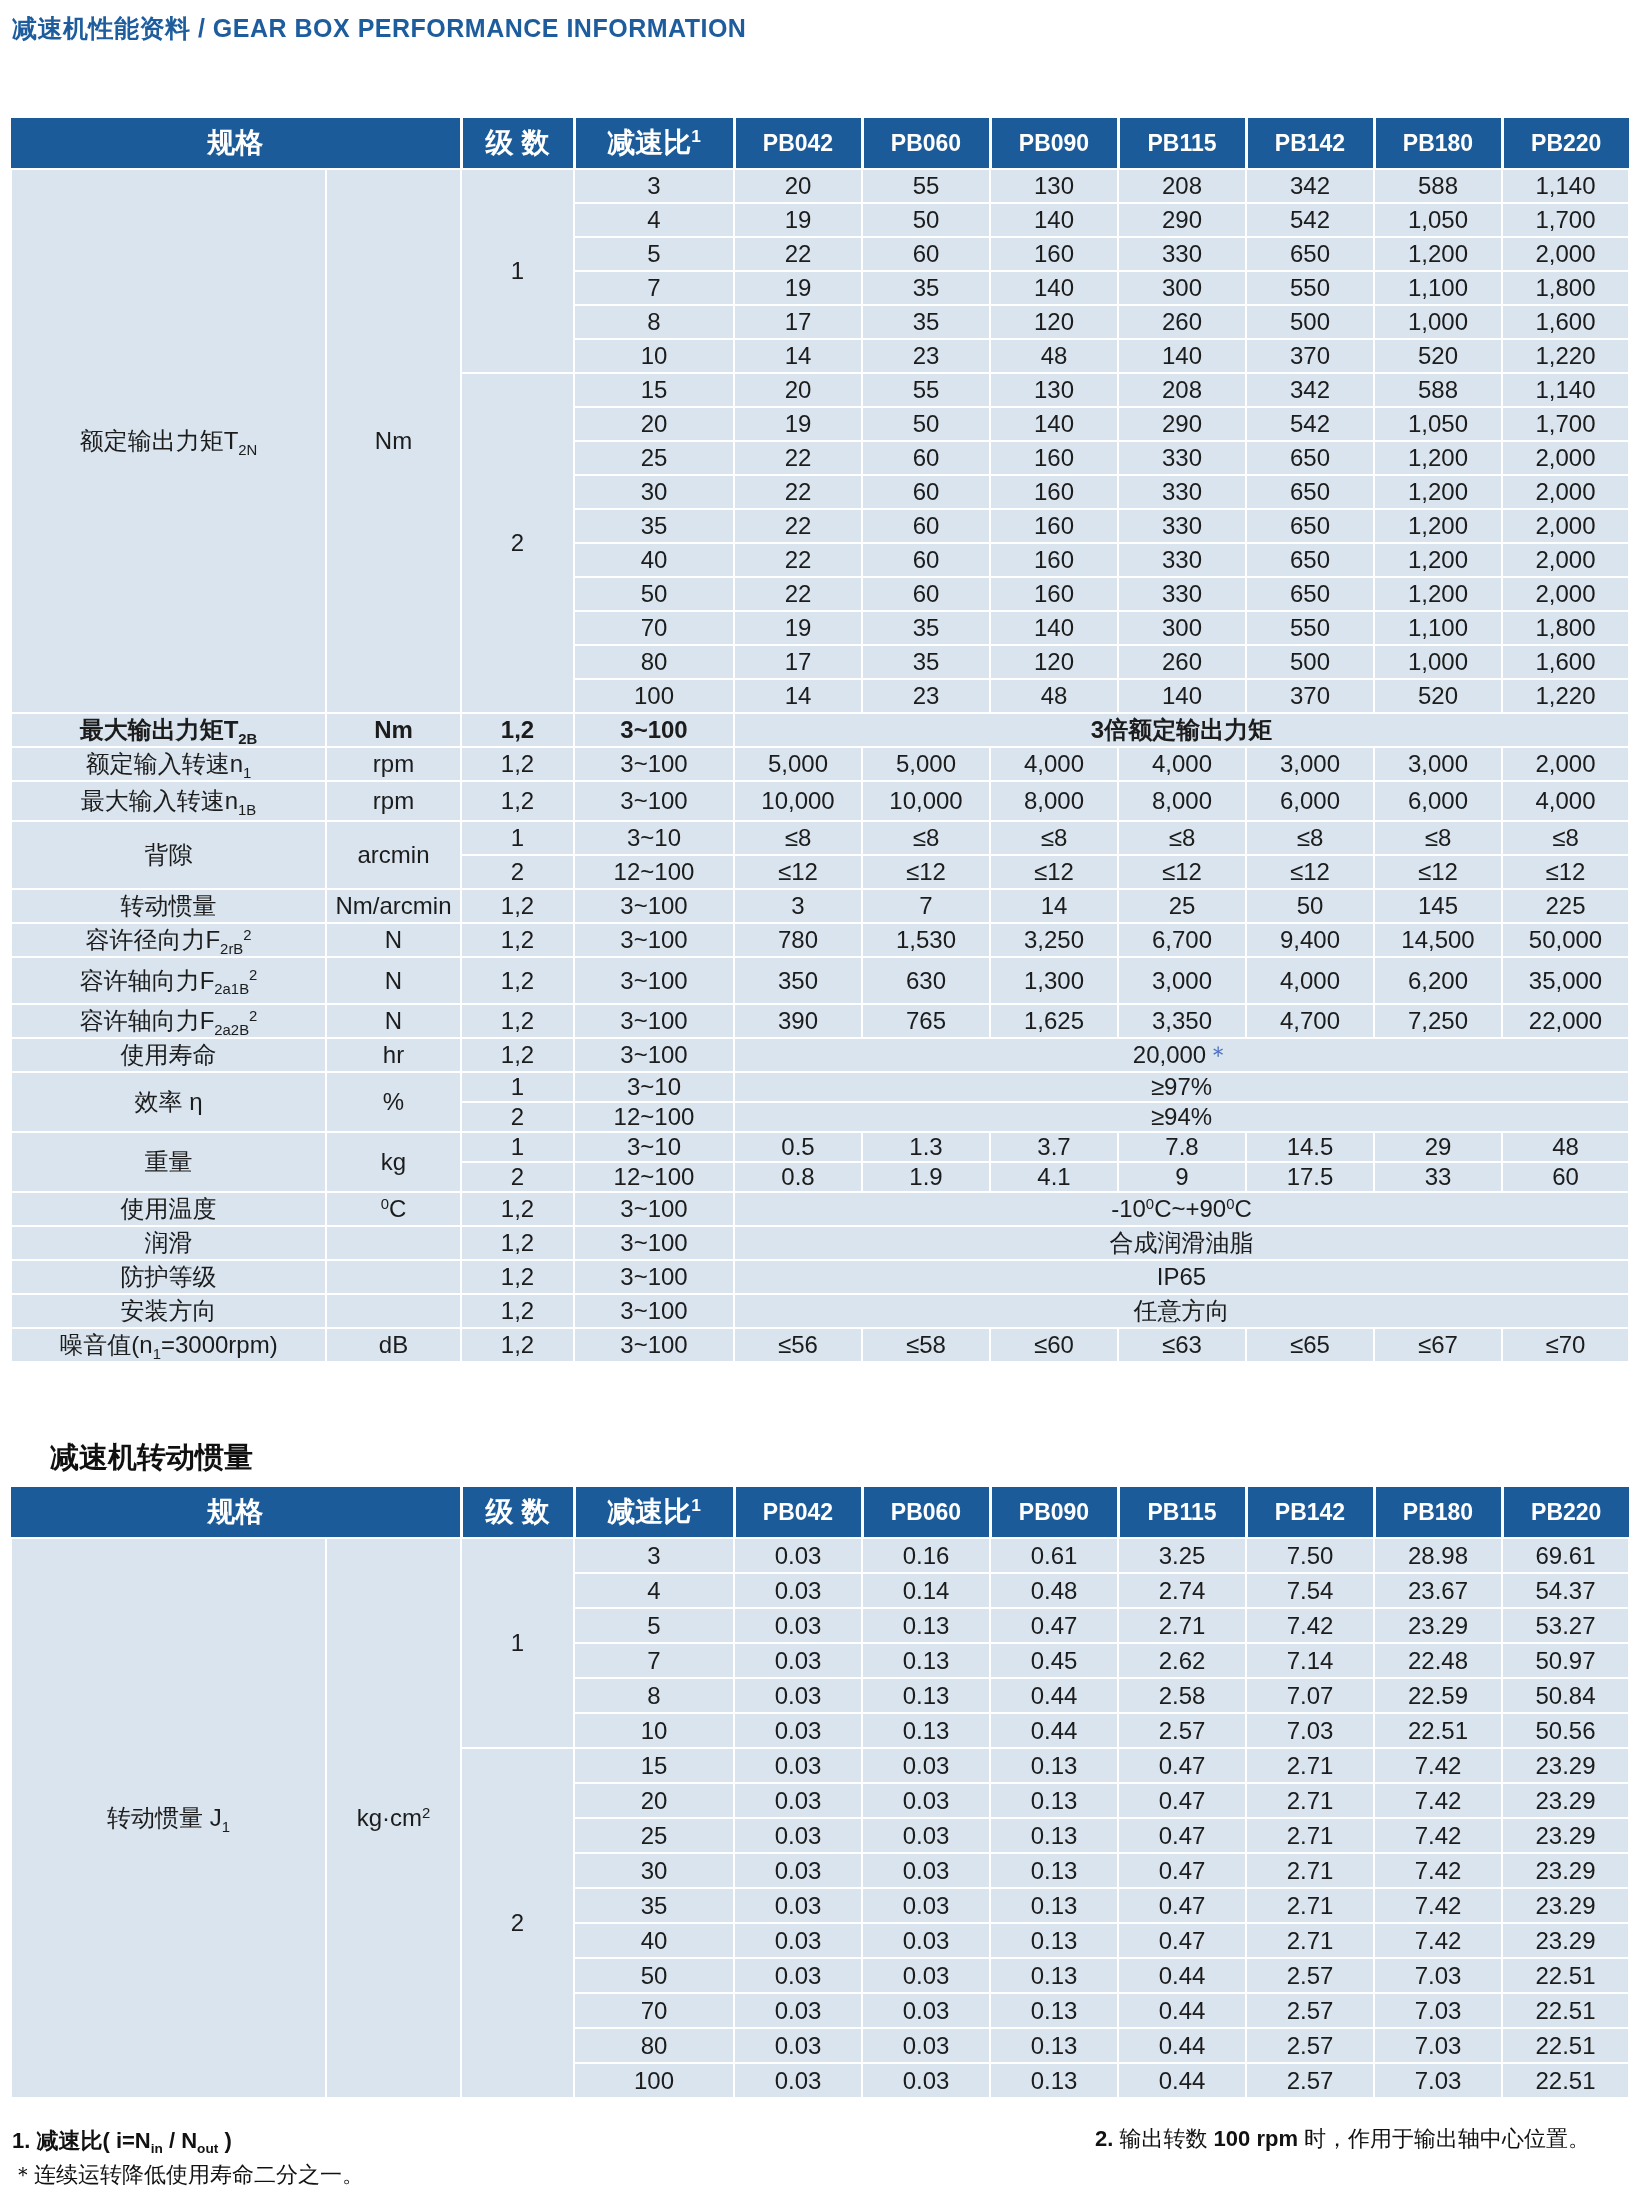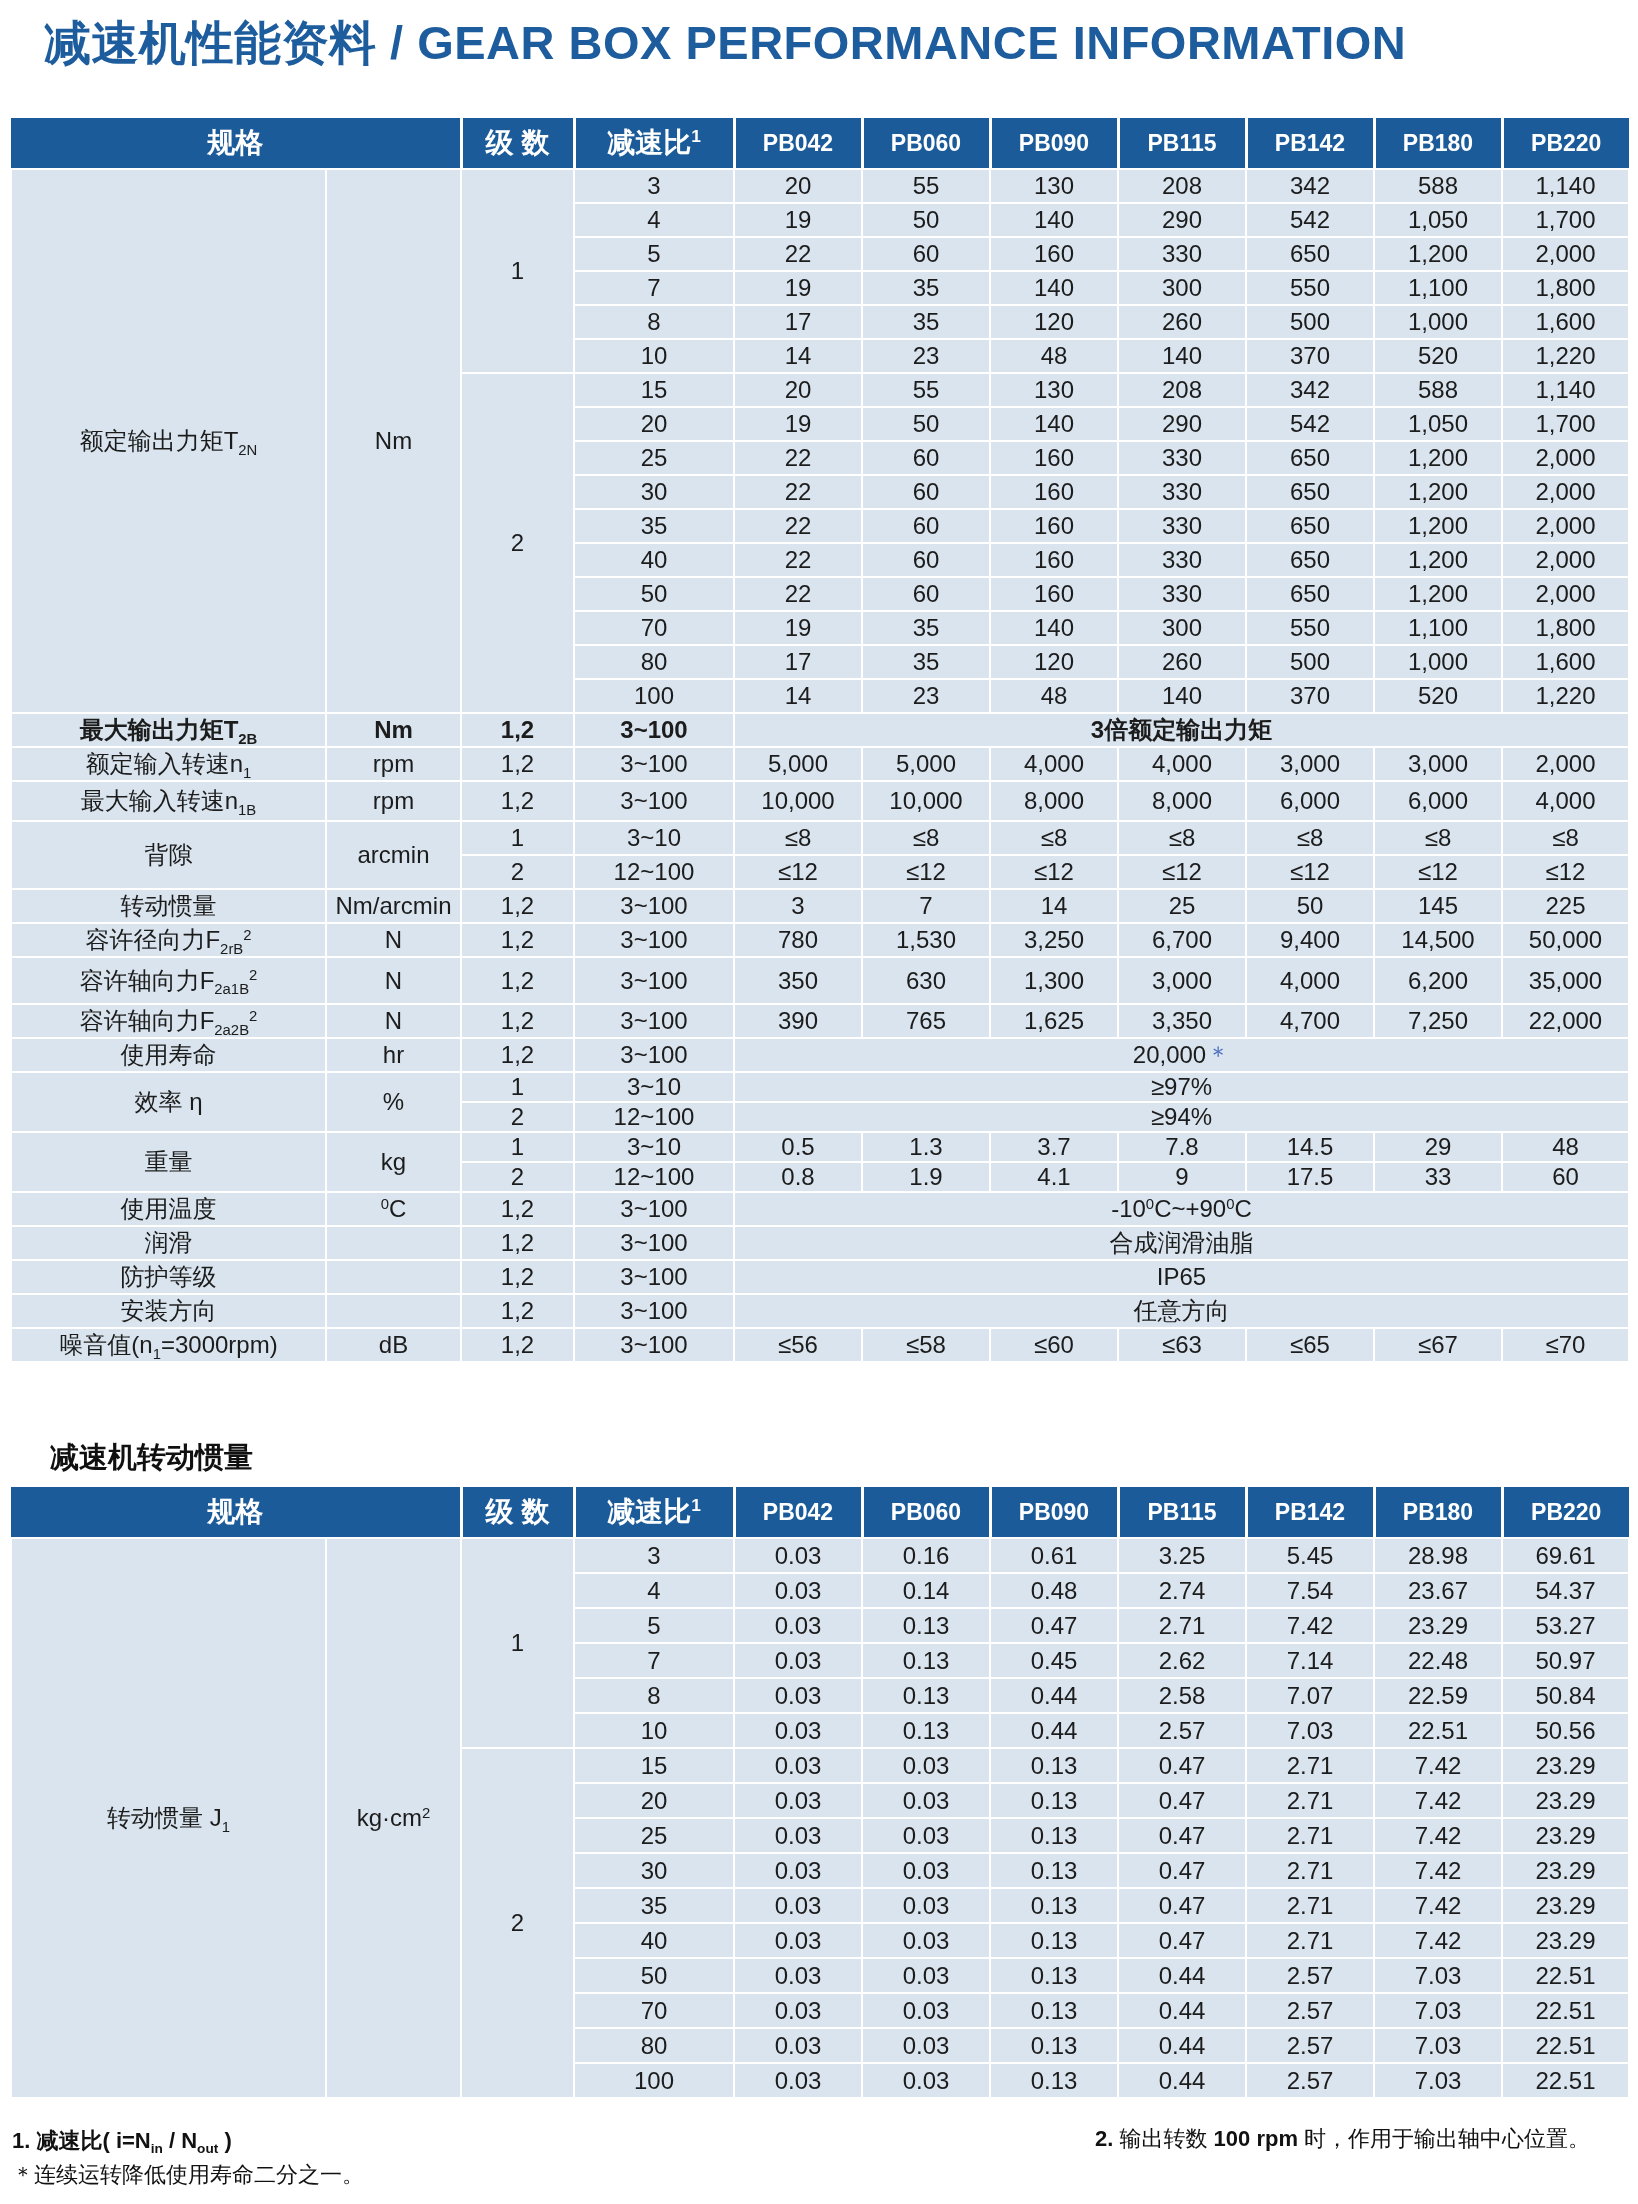--- a/index.html
+++ b/index.html
@@ -3,22 +3,22 @@
 <meta charset="utf-8">
 <style>
   html,body { margin:0; padding:0; }
   body {
     width:1638px; height:2204px; position:relative; background:#ffffff;
     font-family:"Liberation Sans","DejaVu Sans",sans-serif;
     -webkit-font-smoothing:antialiased;
   }
   .page-title {
     position:absolute; left:12px; top:12px;
-    font-size:47px; font-weight:bold; color:var(--title,#1d5c9d);
-    letter-spacing:0.5px; white-space:nowrap;margin-left:32px;
+    font-size:25px; font-weight:bold; color:var(--title,#1d5c9d);
+    letter-spacing:0.5px; white-space:nowrap;
   }
   .tbl-wrap1 { position:absolute; left:10px; top:118px; }
   .subtitle {
     position:absolute; left:14px; top:1438px;
     font-size:29px; font-weight:bold; color:#101010;margin-left:36px;
   }
   .tbl-wrap2 { position:absolute; left:10px; top:1487px; }
 
   table.data-table { border-collapse:collapse; table-layout:fixed; width:1618px; }
   .data-table th {
@@ -478,21 +478,21 @@
       <tbody>
         <tr style="height: 35px;">
           <td class="label-cell" rowspan="16"><span>转动惯量 J</span><sub>1</sub></td>
           <td class="unit-cell" rowspan="16"><span>kg·cm</span><sup>2</sup></td>
           <td class="stage-cell" rowspan="6">1</td>
           <td class="ratio-cell">3</td>
           <td class="value-cell">0.03</td>
           <td class="value-cell">0.16</td>
           <td class="value-cell">0.61</td>
           <td class="value-cell">3.25</td>
-          <td class="value-cell">5.45</td>
+          <td class="value-cell">7.50</td>
           <td class="value-cell">28.98</td>
           <td class="value-cell">69.61</td>
         </tr>
         <tr style="height: 35px;">
           <td class="ratio-cell">4</td>
           <td class="value-cell">0.03</td>
           <td class="value-cell">0.14</td>
           <td class="value-cell">0.48</td>
           <td class="value-cell">2.74</td>
           <td class="value-cell">7.54</td>

